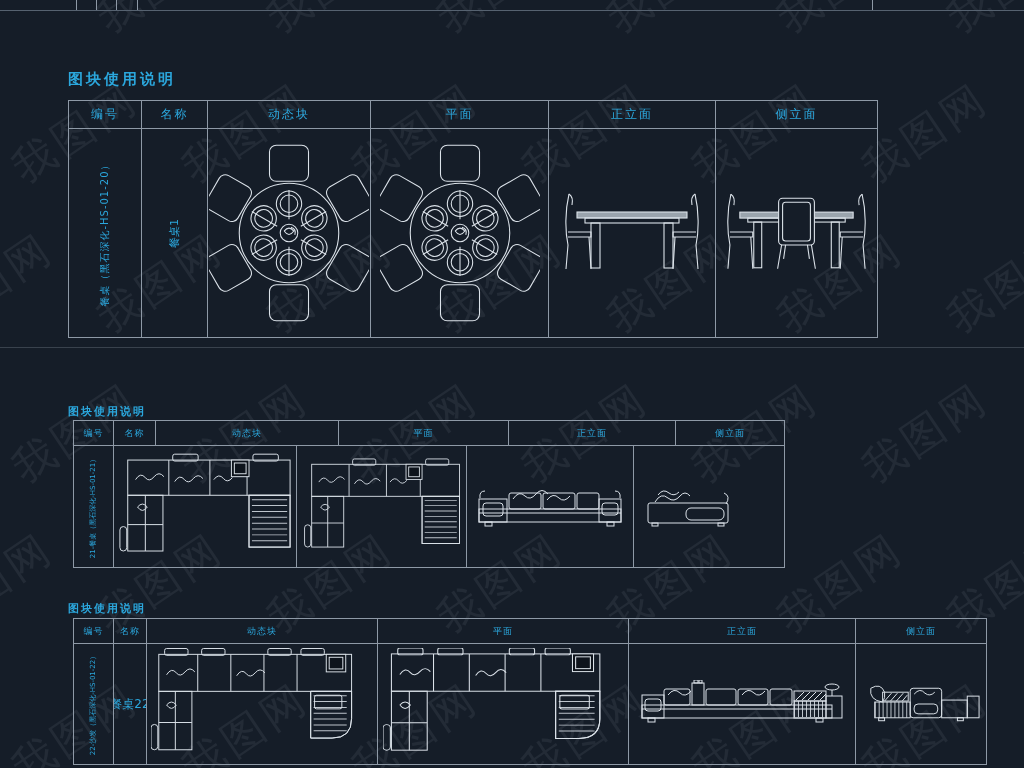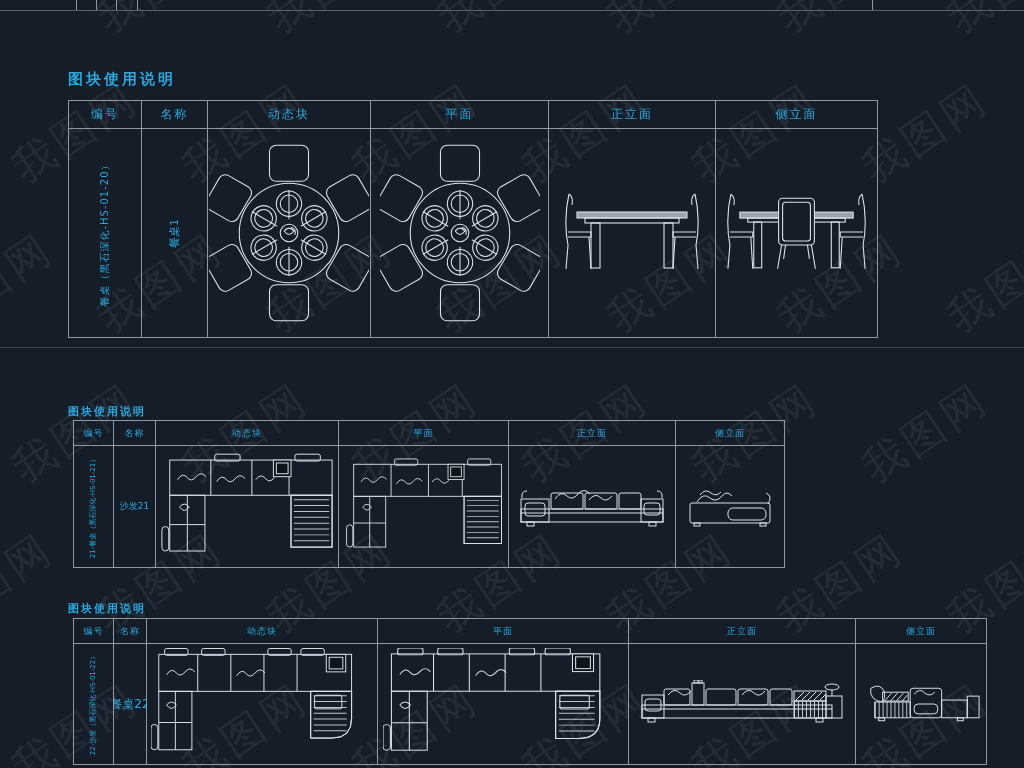--- a/index.html
+++ b/index.html
@@ -255,23 +255,20 @@
       <div class="th" style="width:42px">名称</div>
       <div class="th" style="width:183px">动态块</div>
       <div class="th" style="width:170px">平面</div>
       <div class="th" style="width:167px">正立面</div>
       <div class="th" style="width:108px">侧立面</div>
     </div>
     <div class="trow">
       <div class="td" style="width:40px">
         <span class="vtext" style="font-size:7px;">21-餐桌（黑石深化-HS-01-21）</span>
       </div>
-      <div class="td" style="width:42px">
-        <span class="htext" style="font-size:9px;">沙发21</span>
-      </div>
 
       <div class="td" style="width:183px">
         <svg width="178" height="112" viewBox="0 0 182 112">
           <g stroke="#dbe2e9" fill="none" stroke-width="1">
             <rect x="12" y="8" width="166" height="36"></rect>
             <line x1="54" y1="8" x2="54" y2="44"></line>
               <line x1="96" y1="8" x2="96" y2="44"></line>
               <line x1="134" y1="8" x2="134" y2="44"></line>
             <rect x="58" y="2" width="26" height="7" rx="2"></rect>
               <rect x="140" y="2" width="26" height="7" rx="2"></rect>

